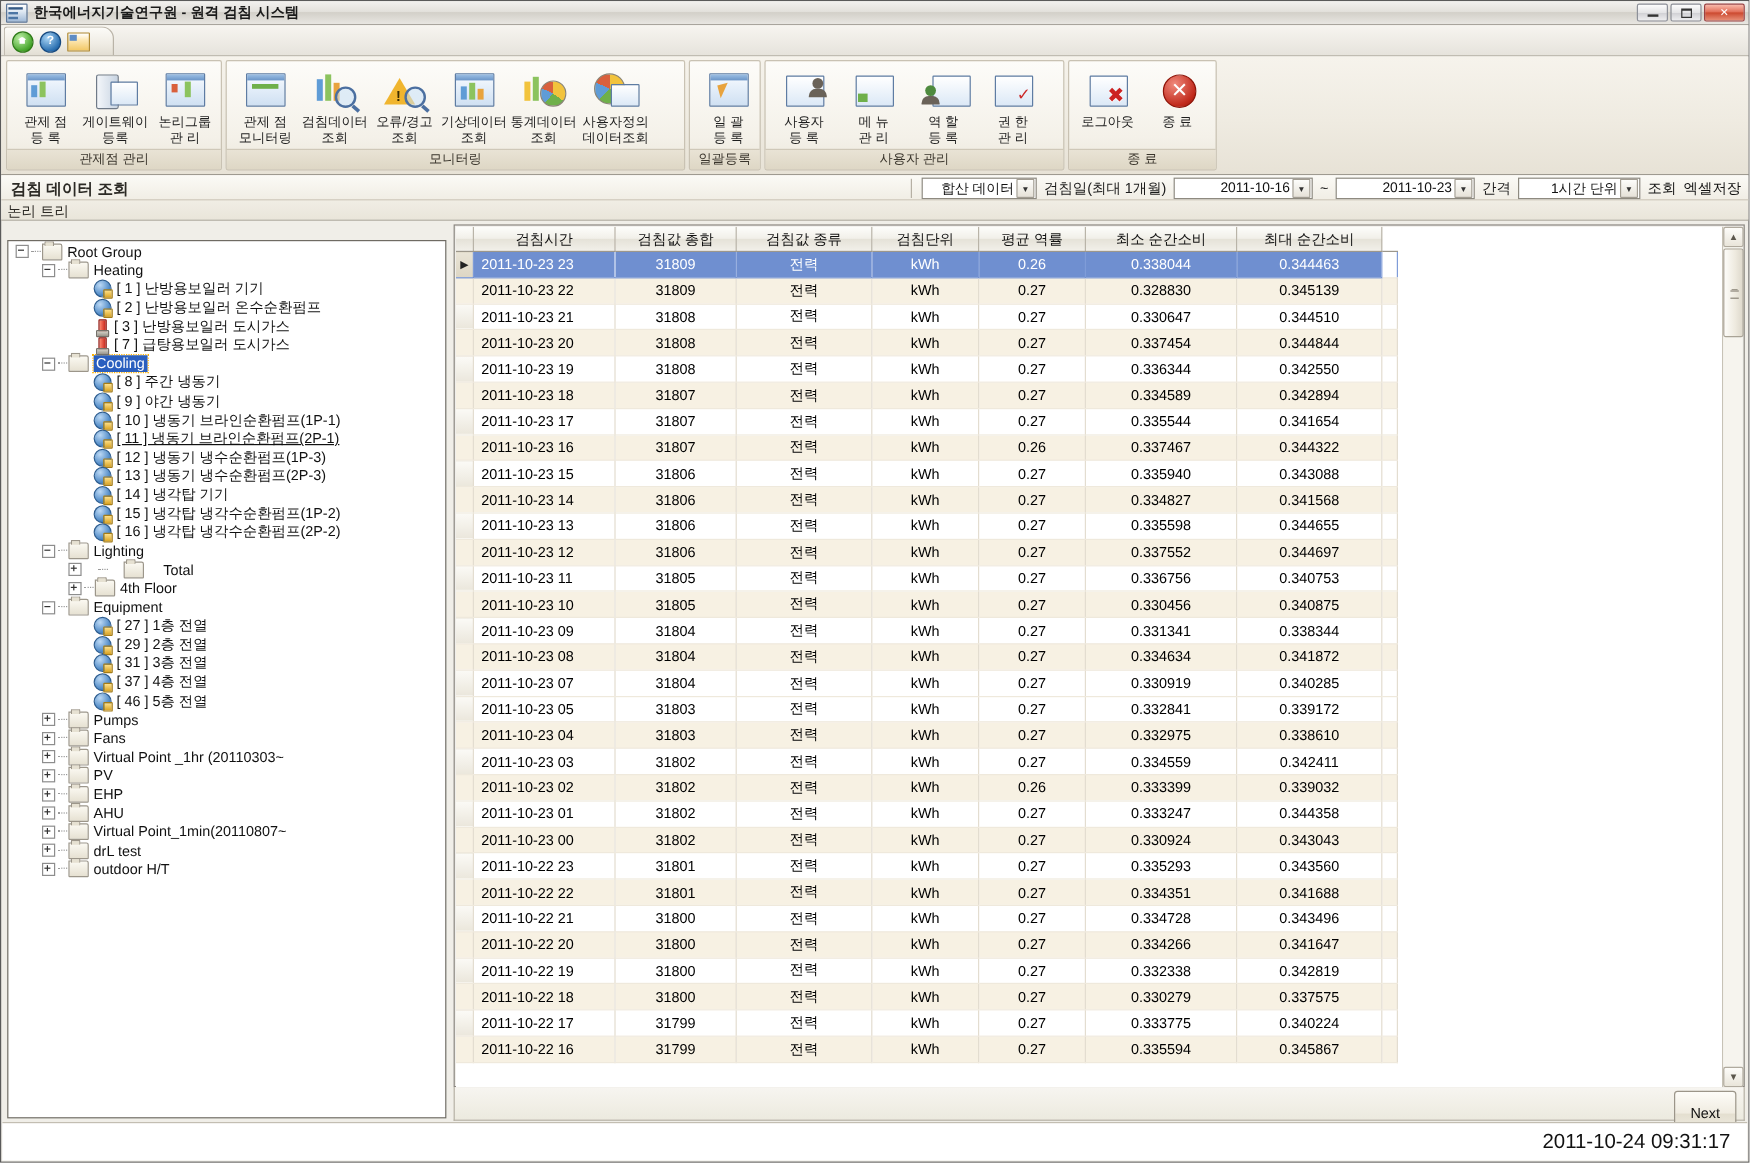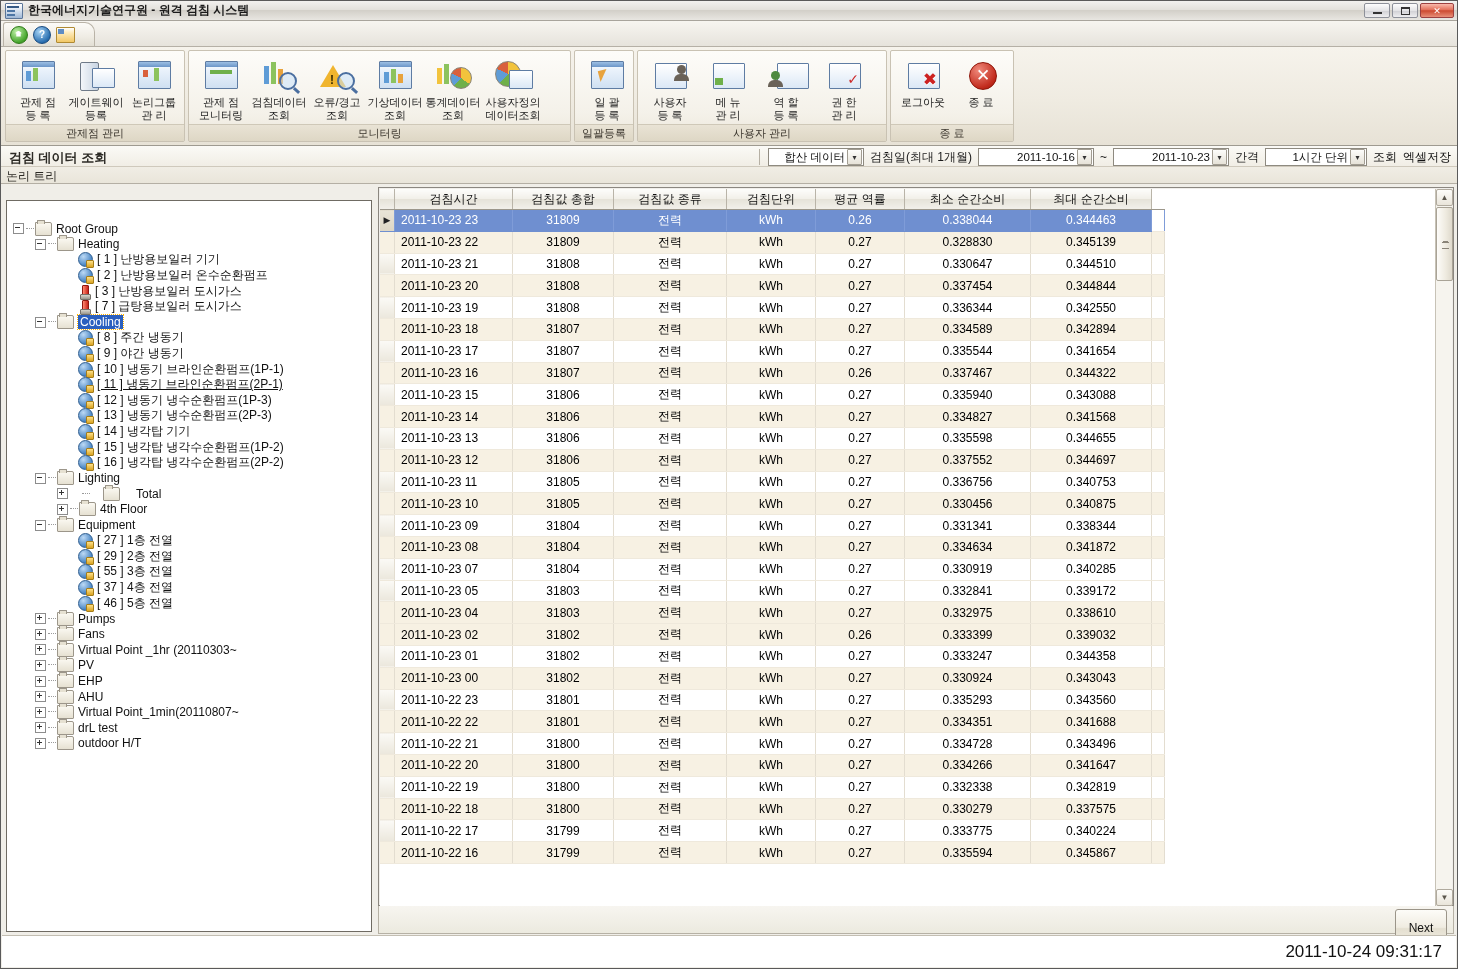--- a/index.html
+++ b/index.html
@@ -170,21 +170,21 @@
   .combo.c-sum{width:96px;}
   .combo.c-date{width:116px;}
   .combo.c-interval{width:102px;}
   .flink{font-size:12px;color:#111;white-space:nowrap;cursor:default;}
 
   
   .treepanel{
     position:absolute;left:5px;top:199px;width:366px;height:732px;
     background:#fff;border:1px solid #6f6b63;box-sizing:border-box;overflow:hidden;
   }
-  .tree{padding:20px 0 0 6px;}
+  .tree{padding:1px 0 0 6px;}
   .tnode{display:flex;align-items:center;height:15.6px;white-space:nowrap;font-size:12px;color:#111;}
   .tw{width:13px;height:13px;flex:none;position:relative;}
   .tw.exp,.tw.col{border:1px solid #8d8d8d;background:#fff;width:9px;height:9px;margin-right:2px;}
   .tw.exp:before,.tw.col:before{content:"";position:absolute;left:1px;top:3px;width:5px;height:1px;background:#333;}
   .tw.col:after{content:"";position:absolute;left:3px;top:1px;width:1px;height:5px;background:#333;}
   .dots{width:8px;height:1px;border-top:1px dotted #9a9a9a;flex:none;margin-right:1px;}
   .ic-folder{
     width:15px;height:12px;flex:none;margin-right:4px;position:relative;
     background:linear-gradient(to bottom,#fbf9f2,#e6e1d2);
     border:1px solid #9c968a;border-radius:0 2px 1px 1px;
@@ -660,21 +660,21 @@
           <span class="tlabel">[ 27 ] 1층 전열</span>
         </div>
         <div class="tnode" style="padding-left: 44px;">
           <span style="width: 21px; flex: 0 0 auto;"></span>
           <span class="ic-point"></span>
           <span class="tlabel">[ 29 ] 2층 전열</span>
         </div>
         <div class="tnode" style="padding-left: 44px;">
           <span style="width: 21px; flex: 0 0 auto;"></span>
           <span class="ic-point"></span>
-          <span class="tlabel">[ 55 ] 3층 전열</span>
+          <span class="tlabel">[ 31 ] 3층 전열</span>
         </div>
         <div class="tnode" style="padding-left: 44px;">
           <span style="width: 21px; flex: 0 0 auto;"></span>
           <span class="ic-point"></span>
           <span class="tlabel">[ 37 ] 4층 전열</span>
         </div>
         <div class="tnode" style="padding-left: 44px;">
           <span style="width: 21px; flex: 0 0 auto;"></span>
           <span class="ic-point"></span>
           <span class="tlabel">[ 46 ] 5층 전열</span>
@@ -955,20 +955,31 @@
               <td class="rowhdr"></td>
               <td class="c-time">2011-10-23 04</td>
               <td class="c-total">31803</td>
               <td class="c-kind">전력</td>
               <td class="c-unit">kWh</td>
               <td class="c-pf">0.27</td>
               <td class="c-min">0.332975</td>
               <td class="c-max">0.338610</td>
               <td class="c-rest"></td>
             </tr>
+            <tr>
+              <td class="rowhdr"></td>
+              <td class="c-time">2011-10-23 03</td>
+              <td class="c-total">31802</td>
+              <td class="c-kind">전력</td>
+              <td class="c-unit">kWh</td>
+              <td class="c-pf">0.27</td>
+              <td class="c-min">0.334559</td>
+              <td class="c-max">0.342411</td>
+              <td class="c-rest"></td>
+            </tr>
             <tr class="alt">
               <td class="rowhdr"></td>
               <td class="c-time">2011-10-23 02</td>
               <td class="c-total">31802</td>
               <td class="c-kind">전력</td>
               <td class="c-unit">kWh</td>
               <td class="c-pf">0.26</td>
               <td class="c-min">0.333399</td>
               <td class="c-max">0.339032</td>
               <td class="c-rest"></td>

